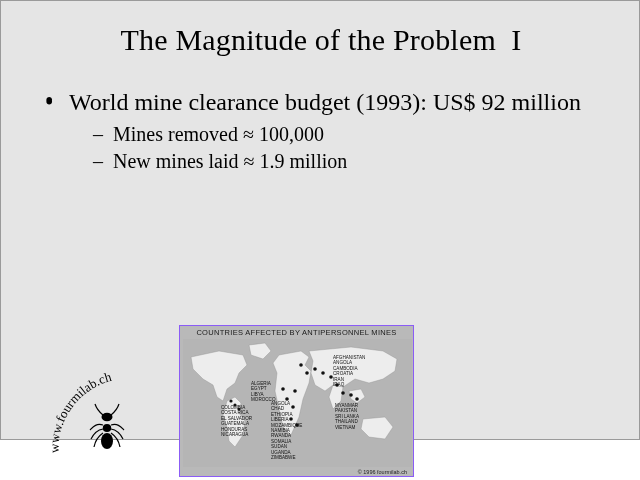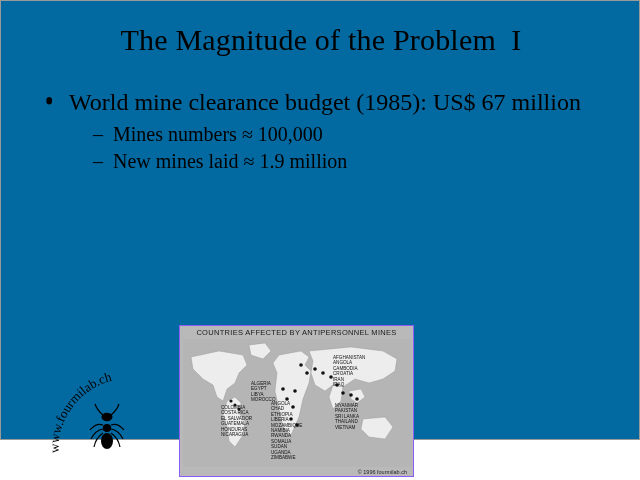--- a/index.html
+++ b/index.html
@@ -15,21 +15,21 @@
     color: #000000;
     position: relative;
   }
   .slide {
     position: absolute;
     left: 0; top: 0;
     width: 640px;
     height: 440px;
     border: 1px solid #9a9a9a;
     box-sizing: border-box;
-    background: #0369a1;
+    background: #e5e5e5;
   }
   .title {
     position: absolute;
     left: 0;
     top: 22px;
     width: 640px;
     text-align: center;
     font-size: 30px;
     font-family: "Liberation Serif", serif;
     letter-spacing: 0.2px;
@@ -134,26 +134,26 @@
   <div class="title">The Magnitude of the Problem  I</div>
 
   <div class="body-block">
 
     <p class="bullet">
       <span class="mark">•</span>
     </p>
 
     <p class="bullet">
       <span class="mark">•</span>
-      <span>World mine clearance budget (1985): US$ 67 million</span>
+      <span>World mine clearance budget (1993): US$ 92 million</span>
     </p>
 
     <p class="sub">
       <span class="mark">–</span>
-      <span>Mines numbers ≈ 100,000</span>
+      <span>Mines removed ≈ 100,000</span>
     </p>
 
     <p class="sub">
       <span class="mark">–</span>
       <span>New mines laid ≈ 1.9 million</span>
     </p>
   </div>
 
   <div class="logo">
     <svg width="118" height="110" viewBox="0 0 118 110" xmlns="http://www.w3.org/2000/svg">

